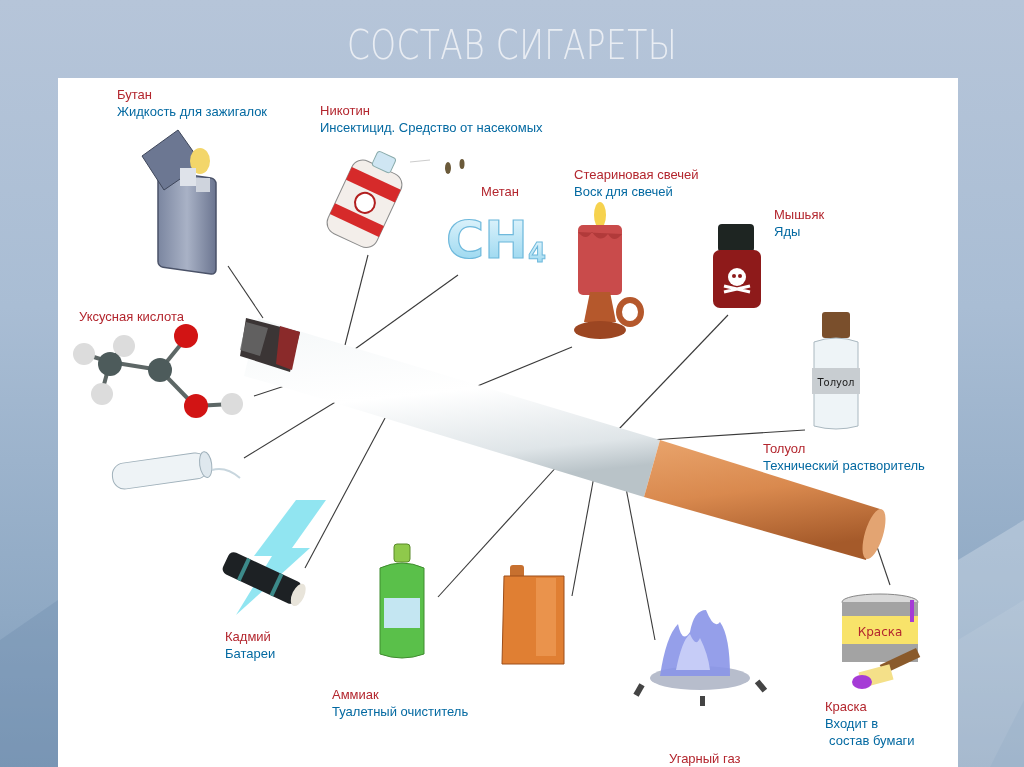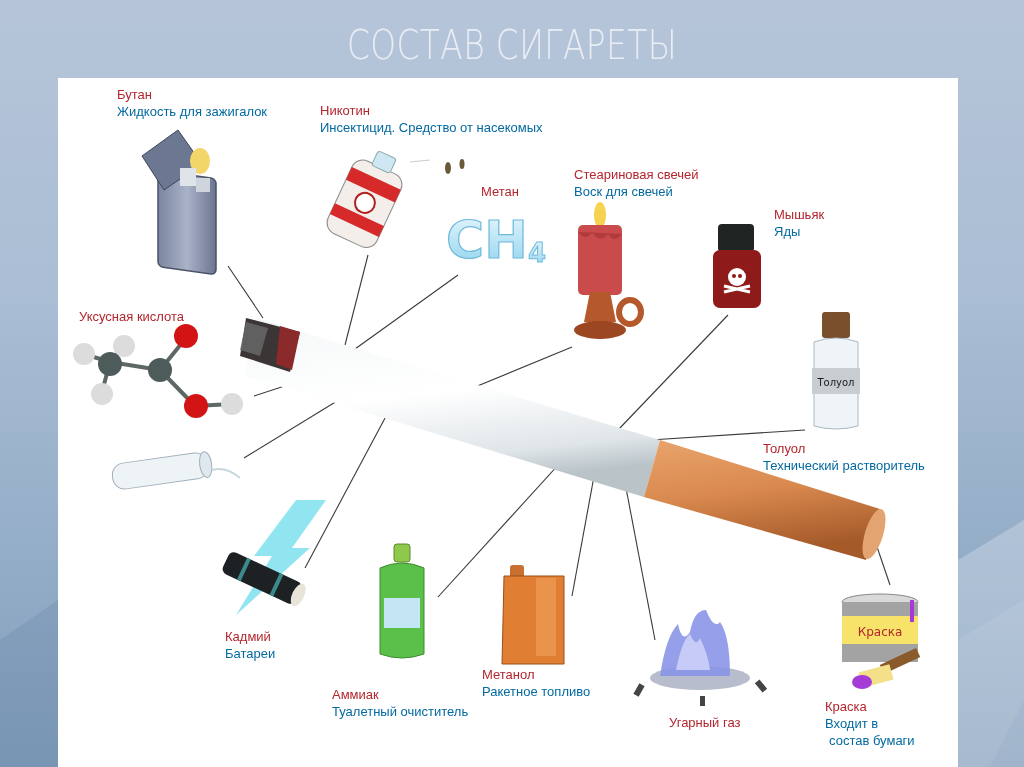--- a/index.html
+++ b/index.html
@@ -232,25 +232,21 @@
     <span class="desc">Технический растворитель</span>
   </div>
   <div class="lbl" style="left:167px;top:550px;">
     <span class="name">Кадмий</span>
     <span class="desc">Батареи</span>
   </div>
   <div class="lbl" style="left:274px;top:608px;">
     <span class="name">Аммиак</span>
     <span class="desc">Туалетный очиститель</span>
   </div>
-  <div class="lbl" style="left:424px;top:588px;">
-    <span class="name">Метанол</span>
-    <span class="desc">Ракетное топливо</span>
-  </div>
-  <div class="lbl" style="left:611px;top:636px;">
+  <div class="lbl" style="left:611px;top:672px;">
     <span class="name">Угарный газ</span>
   </div>
   <div class="lbl" style="left:767px;top:620px;">
     <span class="name">Краска</span>
     <span class="desc">Входит в</span>
     <span class="desc" style="padding-left:4px;text-align:center;">состав бумаги</span>
   </div>
 </div>
 
 </body></html>

